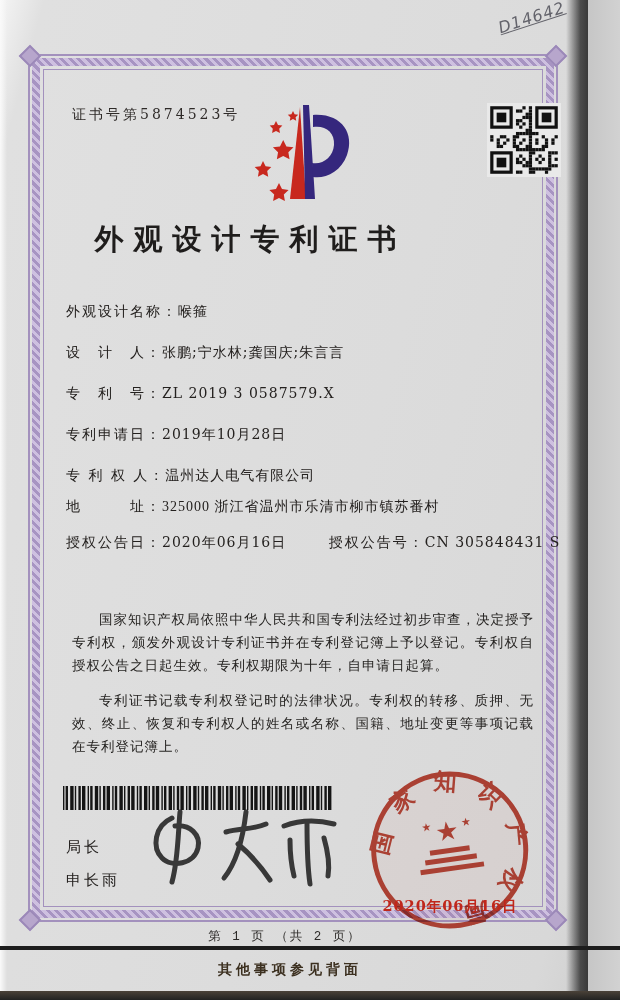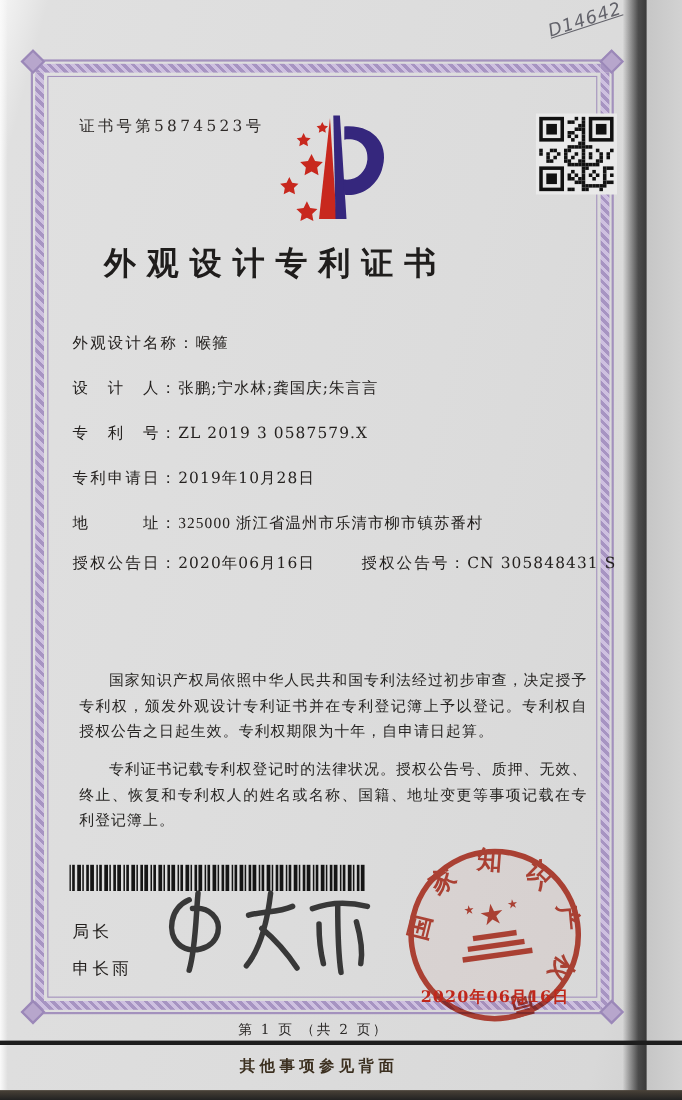--- a/index.html
+++ b/index.html
@@ -33,21 +33,21 @@
   .fvalue{letter-spacing:1px;text-align:right;}
   .pair2{margin-left:38px;}
   .paras{position:absolute;left:60px;top:596px;width:486px;font-size:13.5px;line-height:23px;color:#262422;text-align:justify;}
   .paras p{margin:12px;text-indent:2em;letter-spacing:1px;}
   .barcode{position:absolute;left:63px;top:786px;}
   .sig-title{position:absolute;left:66px;top:838px;font-size:15px;color:#24211f;letter-spacing:3px;}
   .sig-name{position:absolute;left:66px;top:871px;font-size:15px;color:#24211f;letter-spacing:3px;}
   .sig-hand{position:absolute;left:142px;top:806px;}
   .seal{position:absolute;left:366px;top:766px;transform:rotate(-8deg);mix-blend-mode:multiply;opacity:.92;}
   .seal-date{position:absolute;left:366px;top:897px;width:168px;text-align:center;color:#c0271b;font-size:14.5px;font-weight:bold;letter-spacing:1px;}
-  .footer-page{position:absolute;left:0;top:928px;width:570px;text-align:center;font-size:12.5px;color:#2c2a28;letter-spacing:2px;}
+  .footer-page{position:absolute;left:0;top:928px;width:570px;text-align:center;font-size:12.5px;color:#2c2a28;letter-spacing:2px;font-family:Liberation Mono, monospace;}
 </style>
 </head>
 <body>
 
 <div class="stage">
   <div class="left-edge"></div>
   <div class="right-edge"></div>
   <div class="right-outer"></div>
 
   <div class="corner-note">D14642</div>
@@ -202,30 +202,31 @@
       </svg>
   </div>
 
   <div class="title">外观设计专利证书</div>
 
   <div class="fields">
     <div class="frow"><span class="flabel">外观设计名称：</span><span class="fvalue">喉箍</span></div>
     <div class="frow"><span class="flabel">设　计　人：</span><span class="fvalue">张鹏;宁水林;龚国庆;朱言言</span></div>
     <div class="frow"><span class="flabel">专　利　号：</span><span class="fvalue">ZL 2019 3 0587579.X</span></div>
     <div class="frow"><span class="flabel">专利申请日：</span><span class="fvalue">2019年10月28日</span></div>
+    <div class="frow tight"><span class="flabel">专 利 权 人：</span><span class="fvalue">温州达人电气有限公司</span></div>
     <div class="frow addr"><span class="flabel">地　　　址：</span><span class="fvalue">325000 浙江省温州市乐清市柳市镇苏番村</span></div>
     <div class="frow">
       <span><span class="flabel">授权公告日：</span><span class="fvalue">2020年06月16日</span></span>
       <span class="pair2"><span class="flabel">授权公告号：</span><span class="fvalue">CN 305848431 S</span></span>
     </div>
   </div>
 
   <div class="paras">
     <p>国家知识产权局依照中华人民共和国专利法经过初步审查，决定授予专利权，颁发外观设计专利证书并在专利登记簿上予以登记。专利权自授权公告之日起生效。专利权期限为十年，自申请日起算。</p>
-    <p>专利证书记载专利权登记时的法律状况。授权公告号、质押、无效、终止、恢复和专利权人的姓名或名称、国籍、地址变更等事项记载在专利登记簿上。</p>
+    <p>专利证书记载专利权登记时的法律状况。专利权的转移、质押、无效、终止、恢复和专利权人的姓名或名称、国籍、地址变更等事项记载在专利登记簿上。</p>
   </div>
 
   <div class="barcode">
     <svg id="bcsvg" width="272" height="24" viewBox="0 0 272 24">
         <rect x="0" y="0" width="1.4" height="24" fill="#151515"></rect>
         <rect x="2.5999999999999996" y="0" width="2.4" height="24" fill="#151515"></rect>
         <rect x="7.199999999999999" y="0" width="3.4" height="24" fill="#151515"></rect>
         <rect x="11.799999999999999" y="0" width="1.4" height="24" fill="#151515"></rect>
         <rect x="15.399999999999999" y="0" width="2.4" height="24" fill="#151515"></rect>
         <rect x="19" y="0" width="3.4" height="24" fill="#151515"></rect>

